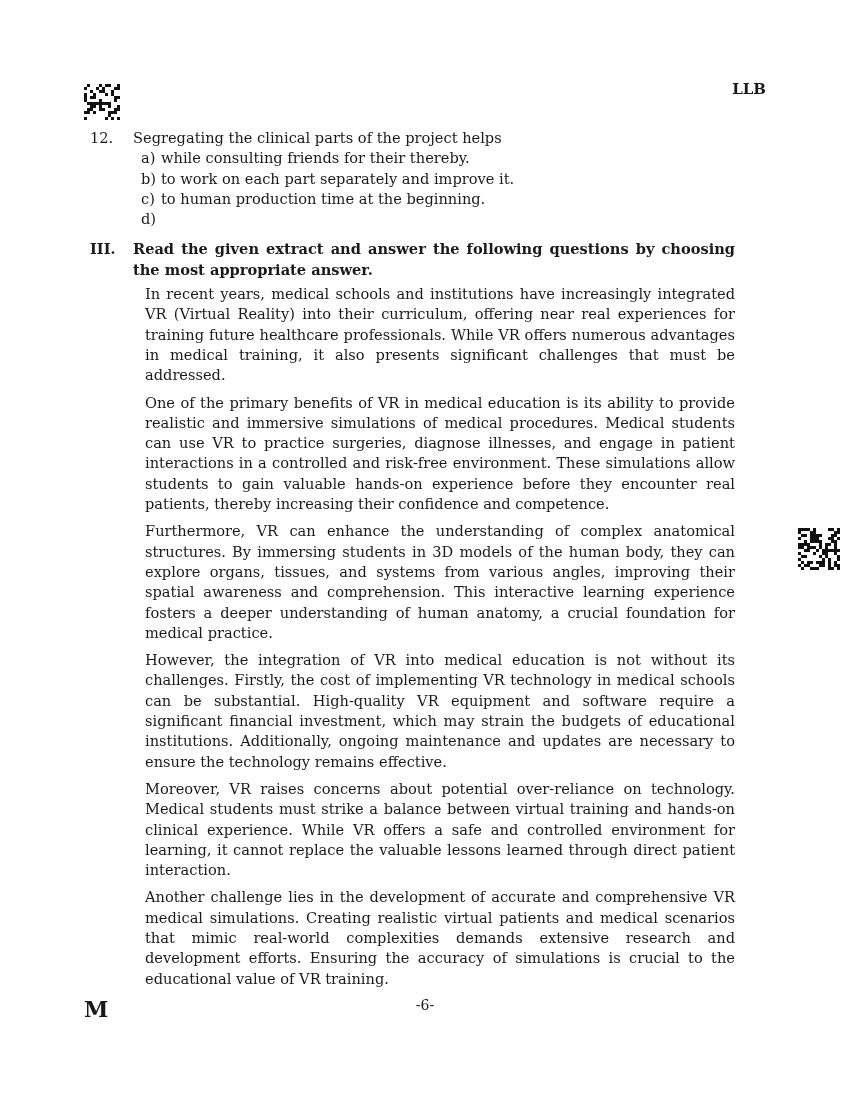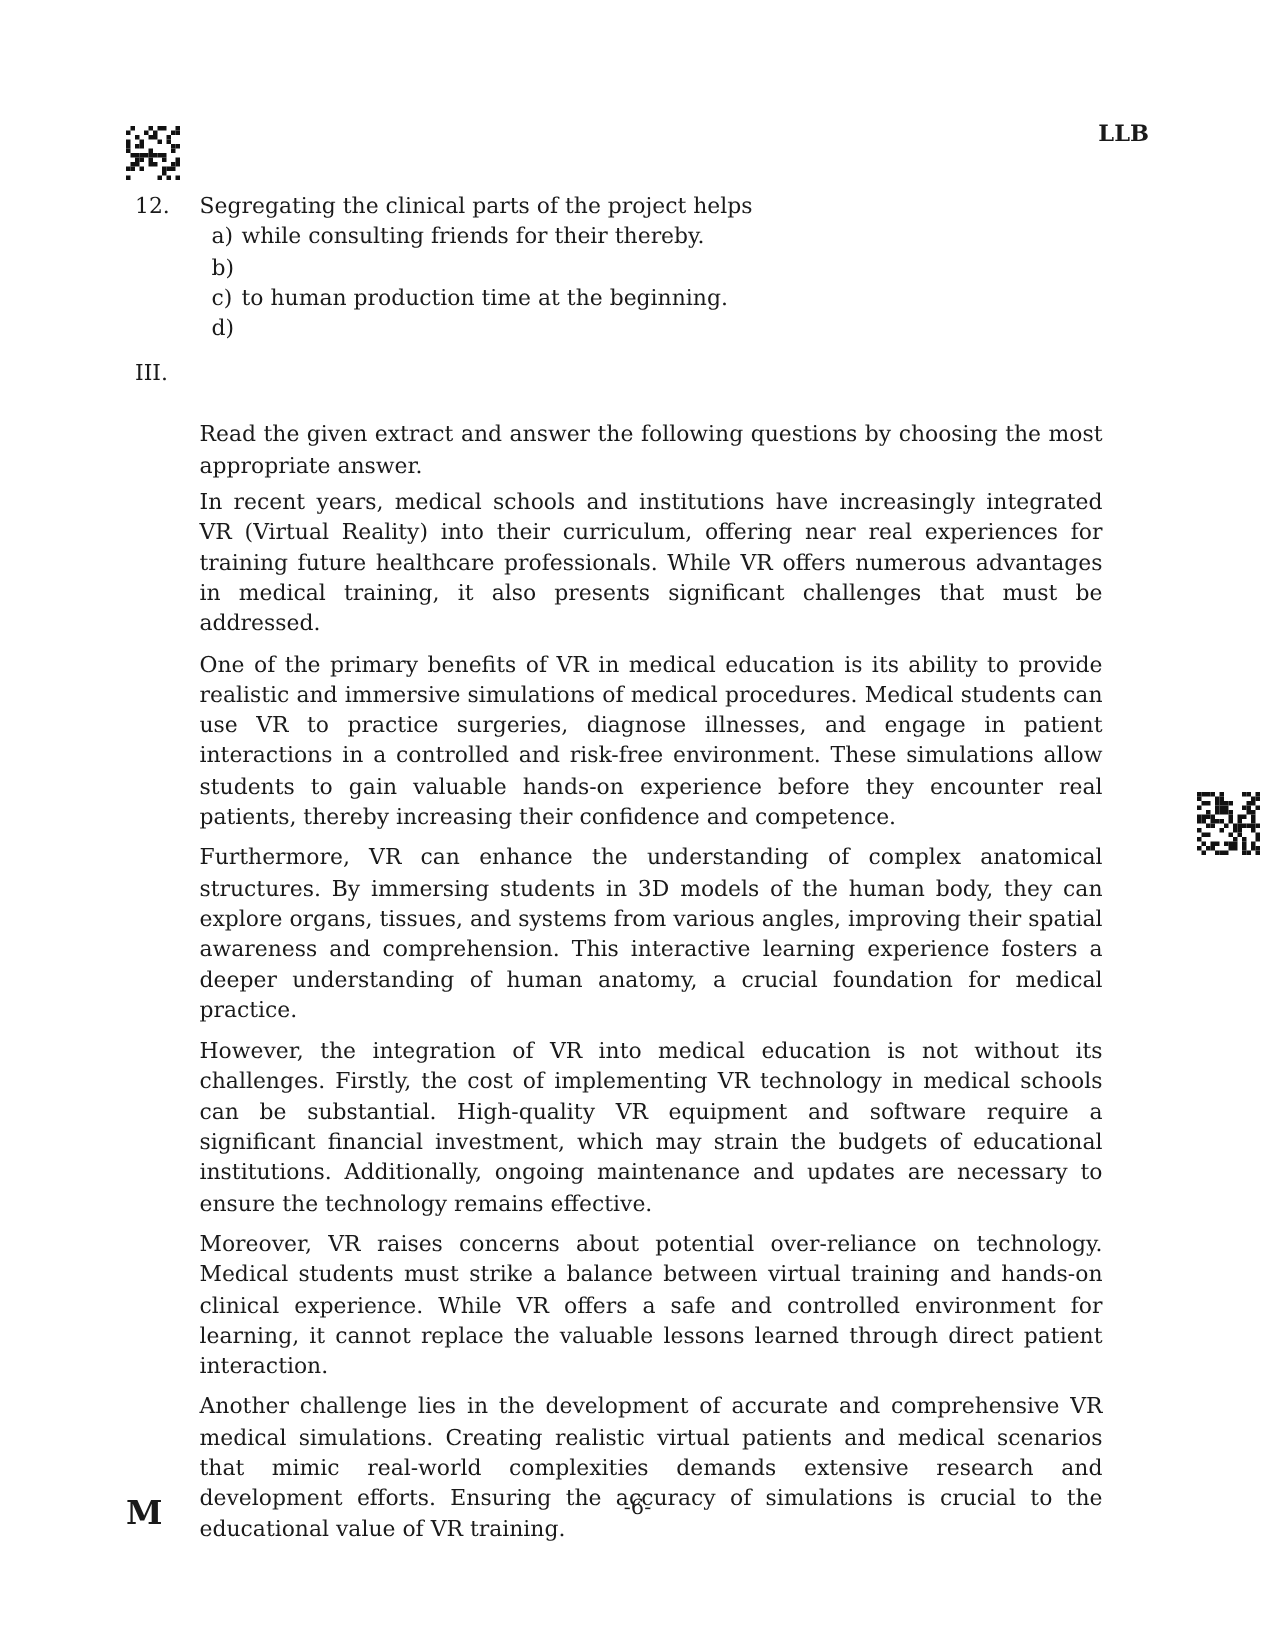--- a/index.html
+++ b/index.html
@@ -10,24 +10,24 @@
   .code-cell { position: absolute; background: #111; }
   .paper-code { position: absolute; right: 84px; top: 80px; font-weight: bold; font-size: 15px; }
   .content { position: absolute; left: 90px; top: 128px; width: 645px; font-size: 14.6px; line-height: 20.3px; }
   .q-row { display: flex; }
   .q-num { width: 43px; flex: none; }
   .q-text { flex: 1; }
   .options { margin-left: 51px; }
   .opt { display: flex; }
   .opt-label { width: 20px; flex: none; }
   .section { display: flex; margin-top: 10px; }
-  .sec-num { width: 43px; flex: none; font-weight: normal; }
+  .sec-num { width: 43px; flex: none; font-weight: bold; }
   .sec-body { flex: 1; }
-  .instruction { font-weight: normal; text-align: justify; margin-top: 41px; }
-  .para { text-align: justify; margin-top: 7px; }
+  .instruction { font-weight: bold; text-align: justify; }
+  .para { text-align: justify; margin-top: 7px; margin-left: 12px; }
   .footer-letter { position: absolute; left: 84px; top: 996px; font-weight: bold; font-size: 22px; }
   .page-num { position: absolute; left: 0; right: 0; top: 997px; text-align: center; font-size: 14px; }
 </style>
 </head>
 <body>
 
 <div class="header-code" id="hdrcode">
     <div class="code-cell" style="left: 3px; top: 0px; width: 3px; height: 3px;"></div>
     <div class="code-cell" style="left: 15px; top: 0px; width: 3px; height: 3px;"></div>
     <div class="code-cell" style="left: 21px; top: 0px; width: 3px; height: 3px;"></div>
@@ -93,20 +93,21 @@
       <span class="q-num">12.</span>
       <span class="q-text">Segregating the clinical parts of the project helps</span>
     </div>
     <div class="options">
       <div class="opt">
           <span class="opt-label">a)</span>
           <span>while consulting friends for their thereby.</span>
         </div>
       <div class="opt">
           <span class="opt-label">b)</span>
+          <span>to work on each part separately and improve it.</span>
         </div>
       <div class="opt">
           <span class="opt-label">c)</span>
           <span>to human production time at the beginning.</span>
         </div>
       <div class="opt">
           <span class="opt-label">d)</span>
         </div>
     </div>
   </div>

